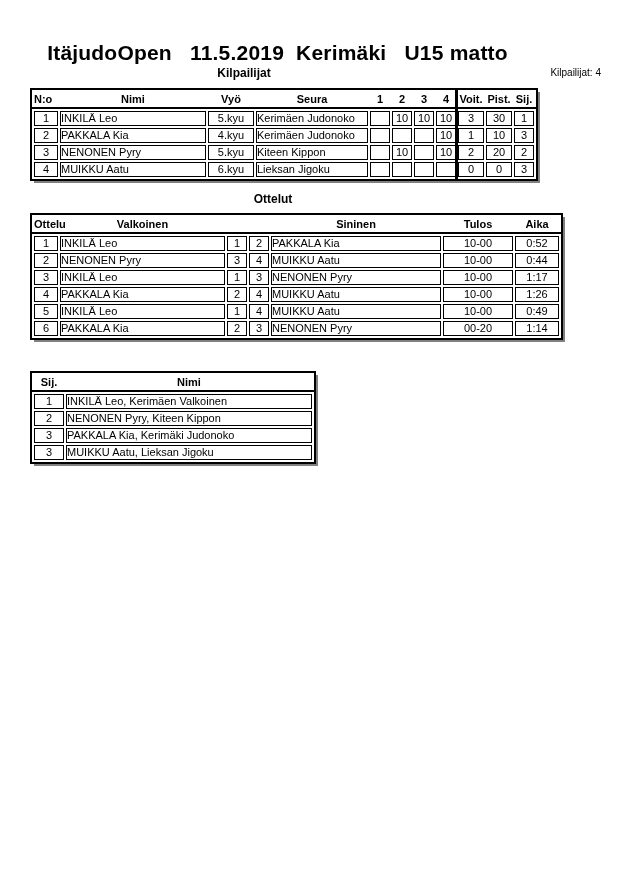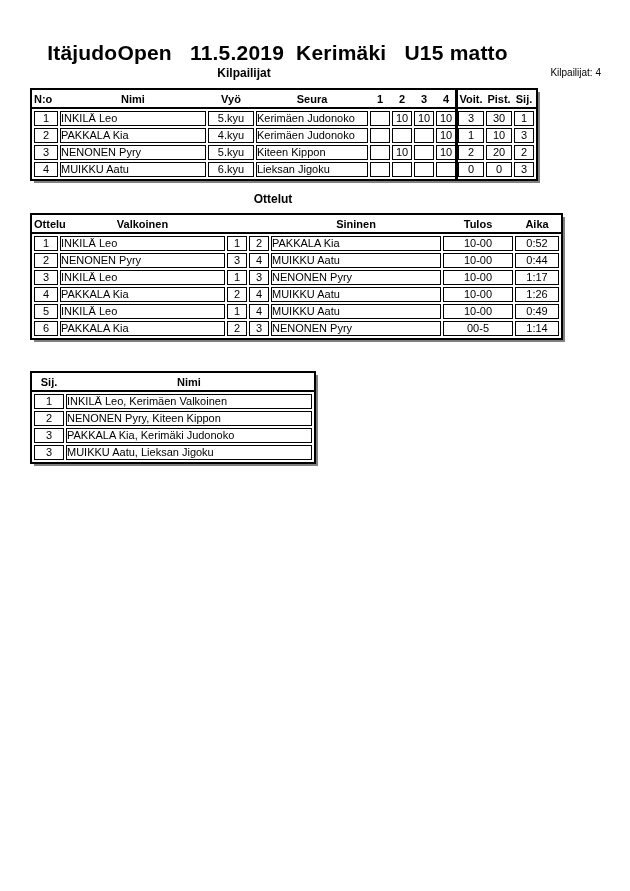--- a/index.html
+++ b/index.html
@@ -190,21 +190,21 @@
         <div class="cell left">MUIKKU Aatu</div>
         <div class="cell">10-00</div>
         <div class="cell">0:49</div>
       </div>
       <div class="row">
         <div class="cell">6</div>
         <div class="cell left">PAKKALA Kia</div>
         <div class="cell">2</div>
         <div class="cell">3</div>
         <div class="cell left">NENONEN Pyry</div>
-        <div class="cell">00-5</div>
+        <div class="cell">00-20</div>
         <div class="cell">1:14</div>
       </div>
     </div>
   </div>
 
 
   <div class="tbl t3">
     <div class="hdr">
       <div class="h">Sij.</div>
       <div class="h">Nimi</div>

